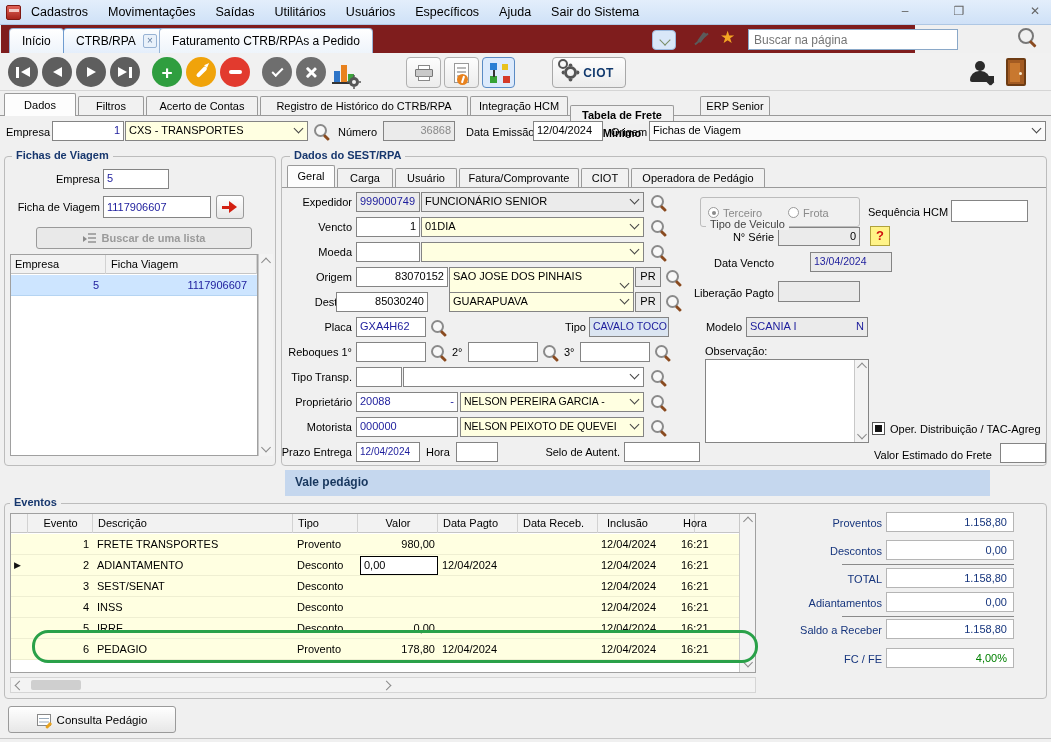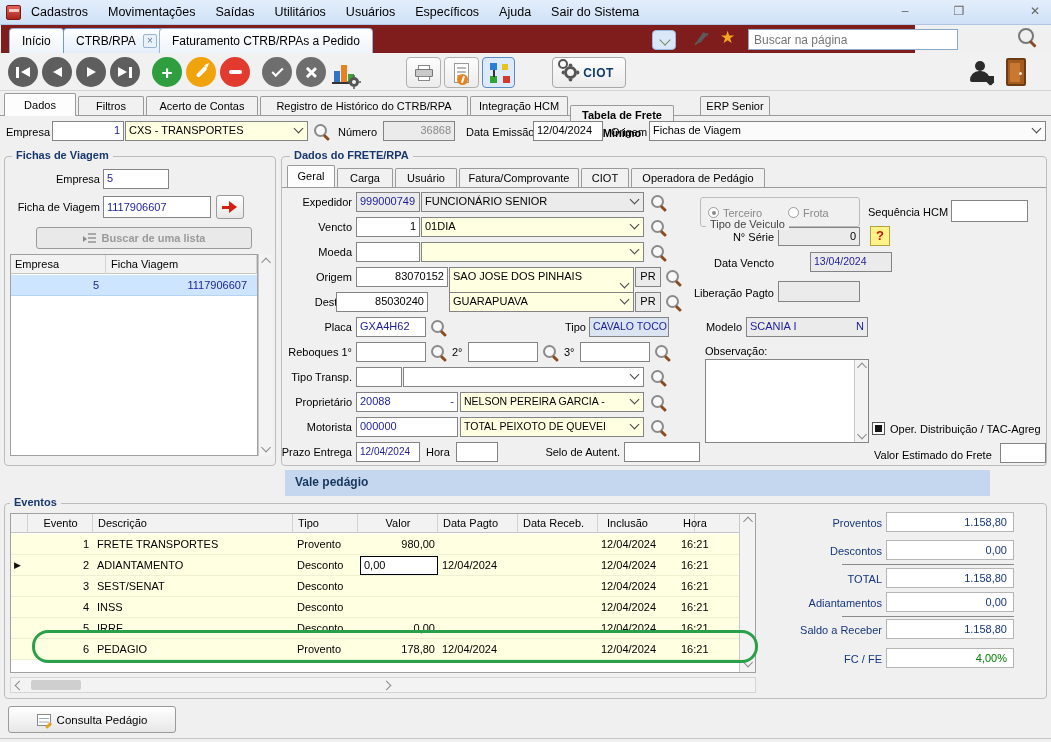--- a/index.html
+++ b/index.html
@@ -291,21 +291,21 @@
     <span class="cell navy" style="left:0;width:88px;text-align:right;">5</span>
     <span class="cell navy" style="left:96px;width:140px;text-align:right;">1117906607</span>
   </div>
 </div>
 <div class="vscroll" style="left:258px;top:254px;width:15px;height:202px;">
   <i class="sarr up" style="top:5px;"></i>
   <i class="sarr dn" style="bottom:5px;"></i>
 </div>
 
 <div class="group" style="left:281px;top:156px;width:766px;height:310px;"></div>
-<div class="gcap" style="left:290px;top:149px;">Dados do FRETE/RPA</div>
+<div class="gcap" style="left:290px;top:149px;">Dados do SEST/RPA</div>
 <div class="it-line"></div>
 <div class="itab act" style="left:287px;top:165px;width:48px;height:22px;line-height:21px;">Geral</div>
 <div class="itab" style="left:337px;top:168px;width:56px;height:19px;line-height:18px;">Carga</div>
 <div class="itab" style="left:395px;top:168px;width:62px;height:19px;line-height:18px;">Usuário</div>
 <div class="itab" style="left:459px;top:168px;width:120px;height:19px;line-height:18px;">Fatura/Comprovante</div>
 <div class="itab" style="left:581px;top:168px;width:48px;height:19px;line-height:18px;">CIOT</div>
 <div class="itab" style="left:631px;top:168px;width:134px;height:19px;line-height:18px;">Operadora de Pedágio</div>
 
 <div class="lb lbr" style="left:284px;top:196px;width:68px;">Expedidor</div>
 <div class="fld gray navy" style="left:356px;top:192px;width:64px;height:20px;">999000749</div>
@@ -359,21 +359,21 @@
   </div>
 <div class="mag" style="left:651px;top:370px;"></div>
 
 <div class="lb lbr" style="left:272px;top:396px;width:80px;">Proprietário</div>
 <div class="fld navy" style="left:356px;top:392px;width:102px;height:20px;"><span>20088</span><span style="float:right">-</span></div>
 <div class="fld yel combo" style="left:460px;top:392px;width:184px;height:20px;font-size:10.5px;"><span>NELSON PEREIRA GARCIA -</span><i class="chv"></i></div>
 <div class="mag" style="left:651px;top:395px;"></div>
 
 <div class="lb lbr" style="left:272px;top:421px;width:80px;">Motorista</div>
 <div class="fld navy" style="left:356px;top:417px;width:102px;height:20px;">000000</div>
-<div class="fld yel combo" style="left:460px;top:417px;width:184px;height:20px;font-size:10.5px;"><span>TOTAL PEIXOTO DE QUEVEI</span><i class="chv"></i></div>
+<div class="fld yel combo" style="left:460px;top:417px;width:184px;height:20px;font-size:10.5px;"><span>NELSON PEIXOTO DE QUEVEI</span><i class="chv"></i></div>
 <div class="mag" style="left:651px;top:420px;"></div>
 
 <div class="lb lbr" style="left:270px;top:446px;width:82px;">Prazo Entrega</div>
 <div class="fld navy" style="left:356px;top:442px;width:64px;height:20px;font-size:10px;">12/04/2024</div>
 <div class="lb" style="left:426px;top:446px;">Hora</div>
 <div class="fld" style="left:456px;top:442px;width:42px;height:20px;"></div>
 <div class="lb lbr" style="left:528px;top:446px;width:92px;">Selo de Autent.</div>
 <div class="fld" style="left:624px;top:442px;width:76px;height:20px;"></div>
 
 <div class="group" style="left:700px;top:197px;width:160px;height:30px;border-radius:3px;"></div>

